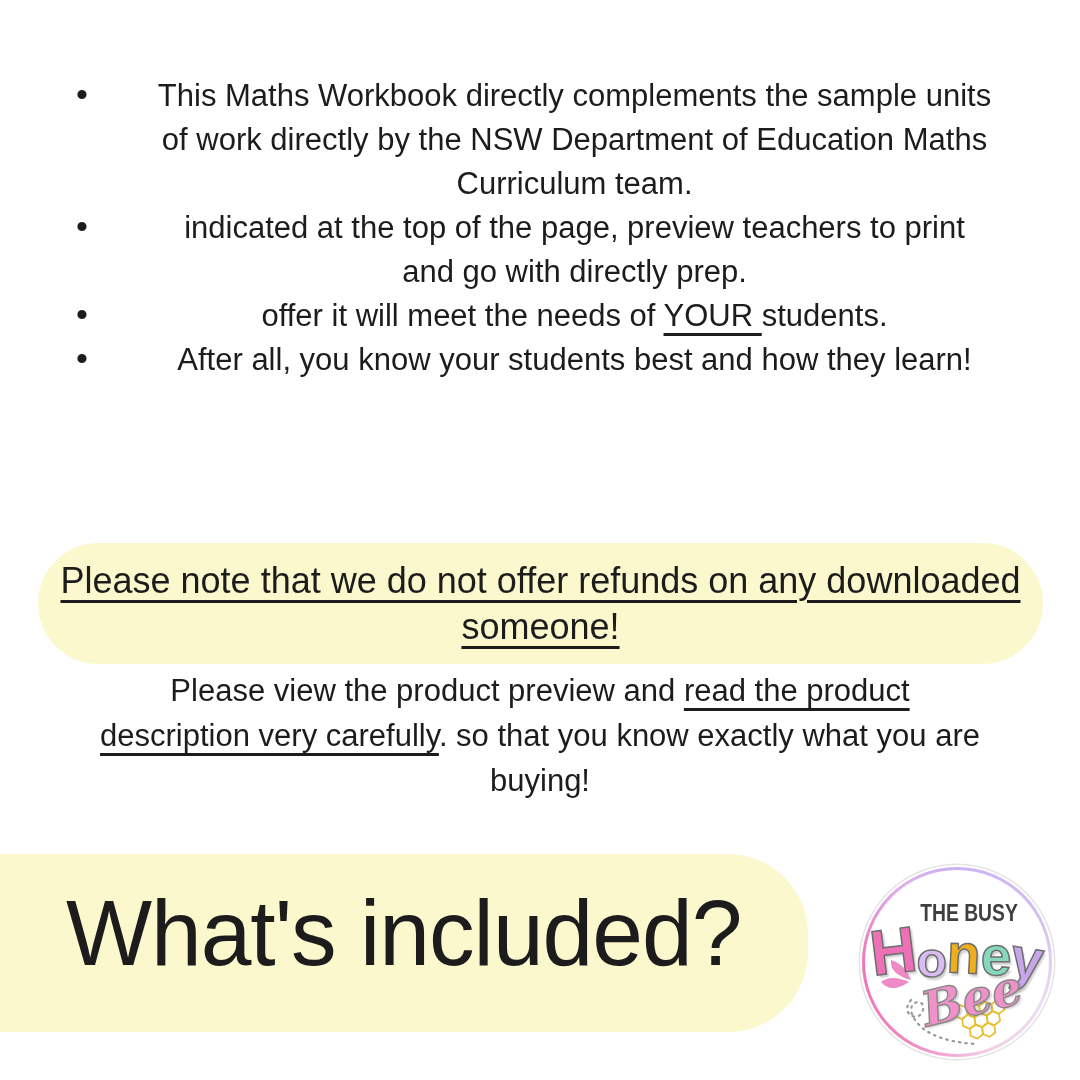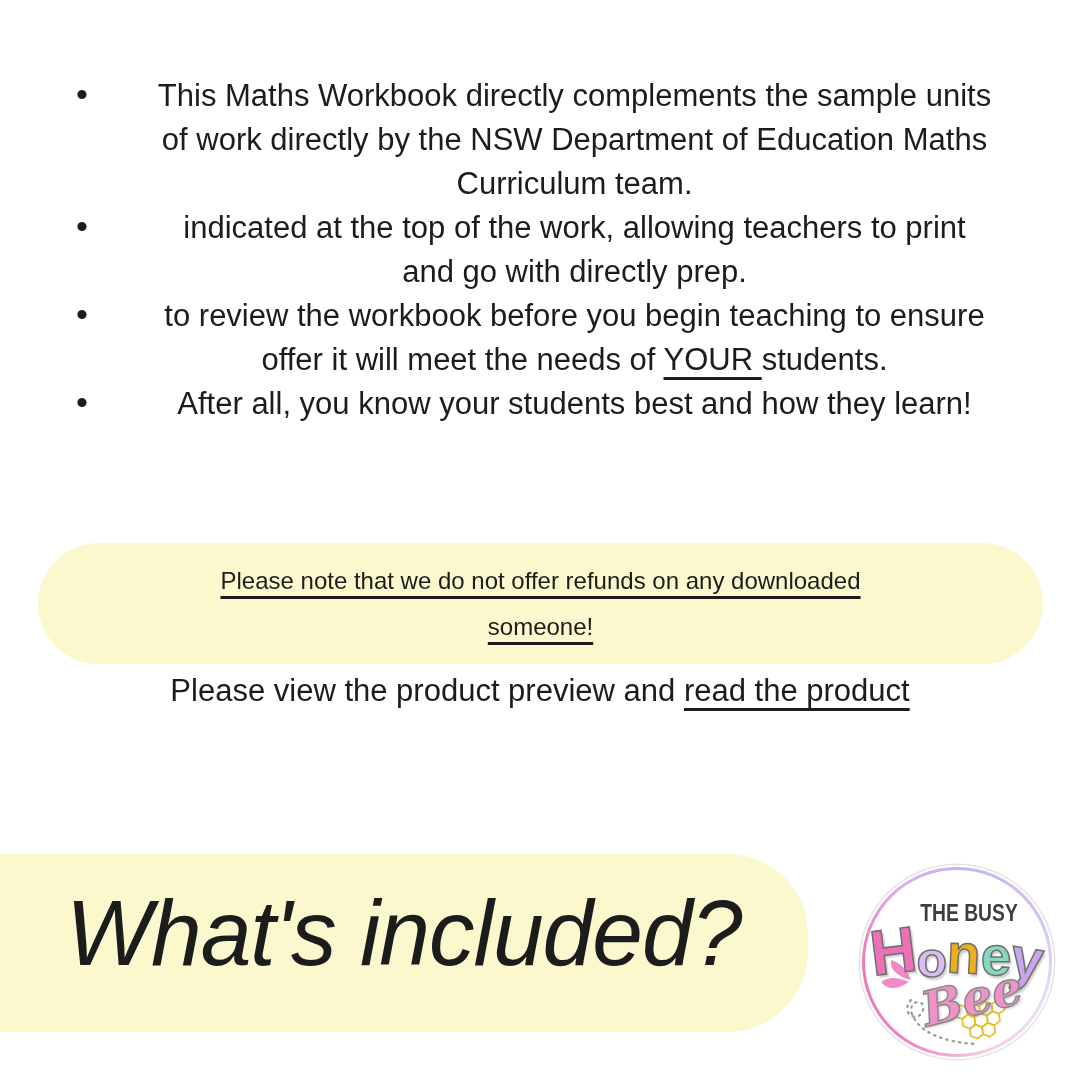--- a/index.html
+++ b/index.html
@@ -20,21 +20,21 @@
     text-decoration:underline;
     text-decoration-thickness:2.5px;
     text-underline-offset:7px;
   }
 
   
   .refund-note {
     position:absolute; left:38px; top:543px; width:1005px; height:121px;
     border-radius:62px;
     display:flex; flex-direction:column; justify-content:center;
-    text-align:center; font-size:24px; line-height:46px;
+    text-align:center; font-size:36px; line-height:46px;
   }
 
   
   .preview-note {
     position:absolute; left:40px; top:668px; width:1000px;
     text-align:center; font-size:31px; line-height:45px;
   }
 
   
   .included-box {
@@ -97,44 +97,45 @@
 
   <div class="bullets">
       <div class="bullet-item">
         <span class="dot">•</span>
         <div class="line"><span>This Maths Workbook directly complements the sample units</span></div>
         <div class="line"><span>of work directly by the NSW Department of Education Maths</span></div>
         <div class="line"><span>Curriculum team.</span></div>
       </div>
       <div class="bullet-item">
         <span class="dot">•</span>
-        <div class="line"><span>indicated at the top of the work, allowing teachers to print</span></div>
+        <div class="line"><span>indicated at the top of the page, preview teachers to print</span></div>
         <div class="line"><span>and go with directly prep.</span></div>
       </div>
       <div class="bullet-item">
         <span class="dot">•</span>
-        <div class="line"><span>to review the workbook before you begin teaching to ensure</span></div>
         <div class="line"><span>offer it will meet the needs of </span><span class="u">YOUR </span><span>students.</span></div>
       </div>
       <div class="bullet-item">
         <span class="dot">•</span>
         <div class="line"><span>After all, you know your students best and how they learn!</span></div>
       </div>
     </div>
 
   <div class="refund-note" style="background: rgb(251, 248, 206);">
       <div class="line"><span class="u">Please note that we do not offer refunds on any downloaded</span></div>
       <div class="line"><span class="u">someone!</span></div>
     </div>
 
   <div class="preview-note">
       <div class="line"><span>Please view the product preview and </span><span class="u">read the product</span></div>
+      <div class="line"><span class="u">description very carefully</span><span>. so that you know exactly what you are</span></div>
+      <div class="line"><span>buying!</span></div>
     </div>
 
-  <div class="included-box" style="background: rgb(251, 248, 206); font-style: italic;">
+  <div class="included-box" style="background: rgb(251, 248, 206);">
     <div class="included-heading">What's included?</div>
   </div>
 
   <div class="logo">
     <div class="logo-inner">
       <div class="logo-top" style="color: rgb(63, 63, 63);">THE BUSY</div>
       <div class="honey"><span class="l0" style="color: rgb(238, 113, 183);">H</span><span class="l1" style="color: rgb(217, 188, 242);">o</span><span class="l2" style="color: rgb(239, 175, 29);">n</span><span class="l3" style="color: rgb(133, 217, 190);">e</span><span class="l4" style="color: rgb(201, 166, 236);">y</span></div>
       <div class="bee" style="color: rgb(240, 145, 201);">Bee</div>
       <svg class="logo-deco" viewBox="0 0 184 184">
 

